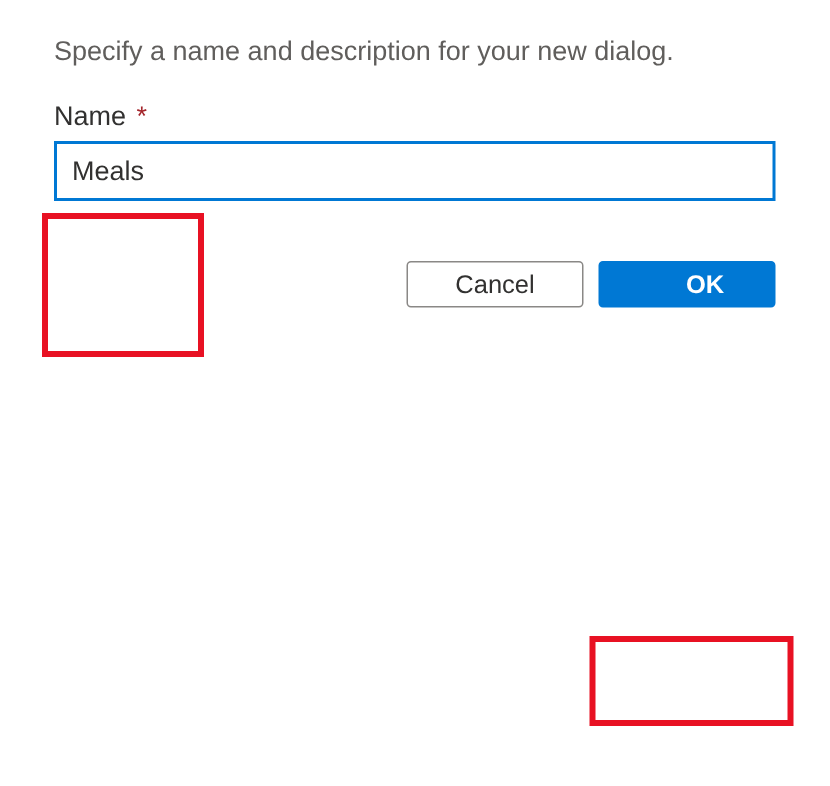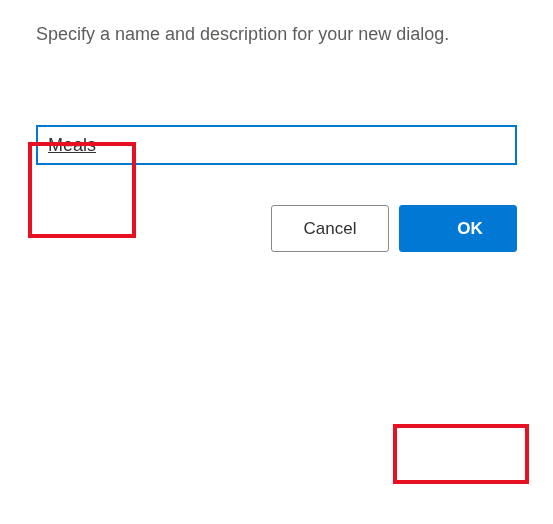--- a/index.html
+++ b/index.html
@@ -32,61 +32,60 @@
       padding: 4px;
       color: #605e5c;
       display: flex;
       align-items: center;
       justify-content: center;
     }
     .close-btn svg { width: 18px; height: 18px; }
     .subtitle {
       font-size: 18px;
       color: #605e5c;
-      margin-bottom: 80px;
+      margin-bottom: 22px;
     }
     .field-group { margin-bottom: 40px; }
     .field-label {
       font-size: 18px;
       color: #323130;
       margin-bottom: 6px;
       display: block;
     }
     .req { color: #a4262c; padding-left: 2px; }
     .text-input {
       width: 100%;
       height: 40px;
       border: 2px solid #0078d4;
       outline: none;
       font-size: 18px;
       padding: 6px 10px;
       font-family: inherit;
       color: #323130;
-      text-decoration: underline;
     }
     .textarea-input {
       width: 100%;
       height: 94px;
       border: 1px solid #605e5c;
       outline: none;
       font-size: 18px;
       padding: 8px 12px;
       font-family: inherit;
       resize: none;
       color: #323130;
     }
     .button-row {
       display: flex;
       justify-content: flex-end;
       gap: 10px;
       margin-top: 22px;
     }
     .btn {
       min-width: 118px;
-      height: 47px;
+      height: 31px;
       font-size: 17px;
       border-radius: 3px;
       cursor: pointer;
       font-family: inherit;
     }
     .btn-secondary {
       background: #fff;
       border: 1px solid #8a8886;
       color: #323130;
     }
@@ -116,20 +115,24 @@
   </style>
 </head>
 <body>
 
 <div class="dialog">
 
 
   <p class="subtitle">Specify a name and description for your new dialog.</p>
 
   <div class="field-group name-highlight-wrap">
+    <label class="field-label">
+      <span>Name</span>
+      <span class="req">*</span>
+    </label>
     <input type="text" class="text-input" autofocus="" value="Meals" style="">
   </div>
 
 
   <div class="button-row">
     <button class="btn btn-secondary">Cancel</button>
     <button class="btn btn-primary">OK</button>
   </div>
 
 </div>

